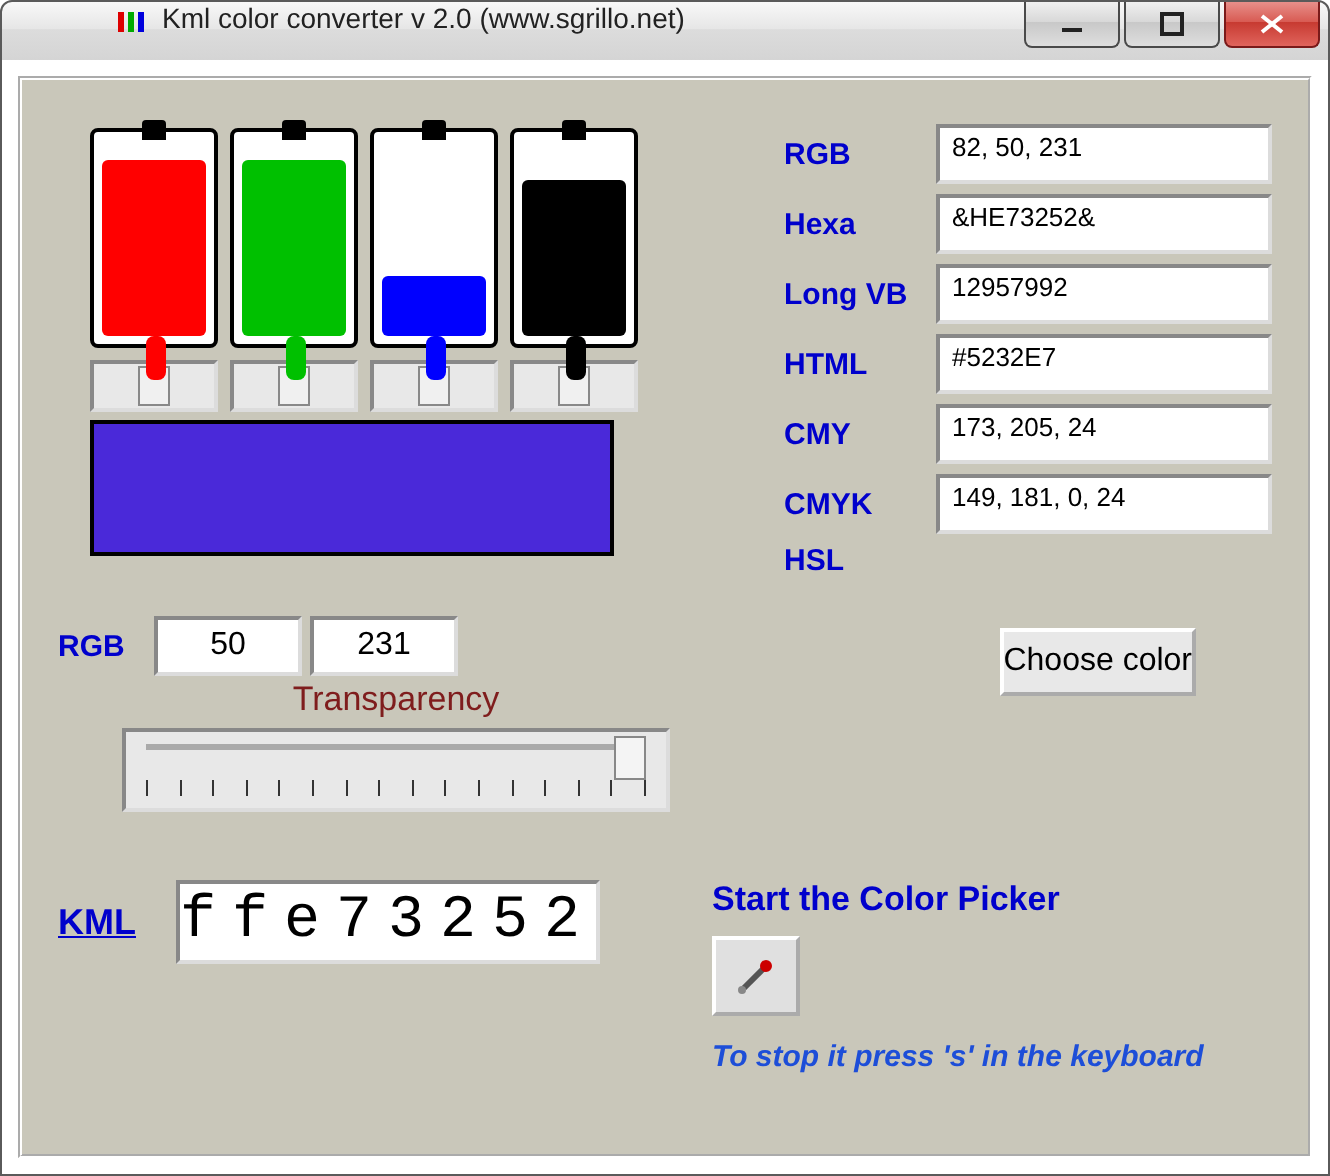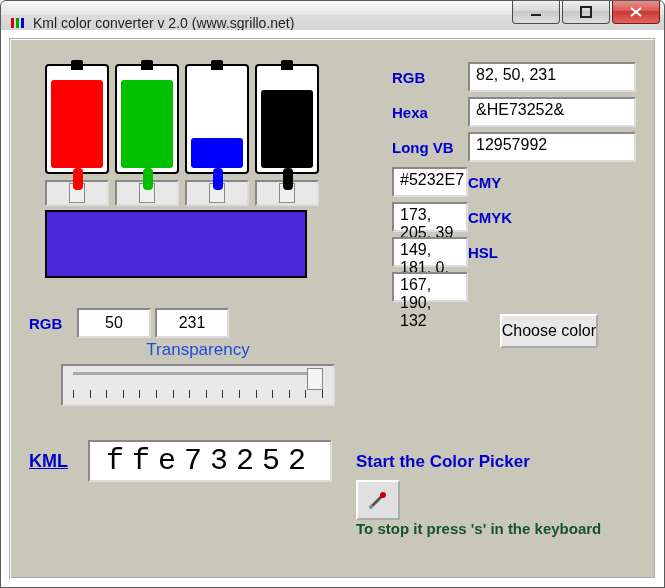--- a/index.html
+++ b/index.html
@@ -2,21 +2,21 @@
 <html><head>
 <meta charset="utf-8">
 <style>
   html,body{margin:0;padding:0;font-family:"Segoe UI",Tahoma,sans-serif;background:#fff;}
   .window{width:665px;height:588px;position:relative;background:#fff;}
   
   .titlebar{
     height:30px;
     background:linear-gradient(to bottom,#f8f8f8 0%,#e6e6e6 45%,#dcdcdc 46%,#d4d4d4 100%);
     border:1px solid #5a5a5a;border-top-left-radius:6px;border-top-right-radius:6px;
-    display:flex;align-items:flex-end;position:relative;
+    display:flex;align-items:flex-start;position:relative;padding-left:48px;
   }
   .titlebar .icon{width:18px;height:18px;margin:0 6px 0 8px;display:flex;align-items:center;justify-content:center;}
   .titlebar .title{font-size:14px;color:#222;}
   .win-controls{position:absolute;right:4px;top:0;display:flex;gap:2px;}
   .win-btn{
     width:46px;height:22px;border:1px solid #4a4a4a;border-top:none;
     border-bottom-left-radius:4px;border-bottom-right-radius:4px;
     background:linear-gradient(to bottom,#f0f0f0 0%,#d8d8d8 45%,#c8c8c8 46%,#dedede 100%);
     display:flex;align-items:center;justify-content:center;cursor:default;
   }
@@ -31,21 +31,21 @@
     border:1px solid #5a5a5a;border-top:none;background:#fff;padding:8px;
   }
   .panel{
     width:100%;height:100%;background:#C9C7BA;border:2px groove #fff;padding:14px 18px;
     box-sizing:border-box;position:relative;
   }
   
   .fields{position:absolute;right:18px;top:22px;display:grid;grid-template-columns:76px 168px;row-gap:5px;}
   .fields .lab{color:#0000cc;font-weight:bold;font-size:15px;display:flex;align-items:center;}
   .fields .val{
-    background:#fff;border:2px inset #dcdcdc;font-size:16px;padding:2px 6px;height:22px;
+    background:#fff;border:2px inset #dcdcdc;font-size:13px;padding:2px 6px;height:22px;
     font-family:Tahoma,sans-serif;color:#000;
   }
   .choose{
     position:absolute;right:56px;top:274px;background:#e8e8e8;
     border:2px outset #fff;padding:6px 0;font-size:16px;cursor:default;
   }
   
   .bottles{position:absolute;left:34px;top:24px;width:274px;}
   .bottles-row{display:flex;gap:6px;}
   .btl{width:60px;height:106px;background:#fff;border:2px solid #000;border-radius:4px;position:relative;}
@@ -55,38 +55,38 @@
   .sliders-row{display:flex;gap:6px;margin-top:6px;}
   .mini-slider{width:60px;height:22px;border:2px inset #dcdcdc;background:#e8e8e8;display:flex;align-items:center;justify-content:center;}
   .mini-slider .thumb{width:14px;height:18px;background:#f0f0f0;border:1px solid #888;}
   .mix-preview{margin-top:4px;height:64px;width:258px;border:2px solid #000;}
   
   .rgb-row{position:absolute;left:18px;top:268px;display:flex;align-items:center;gap:4px;}
   .rgb-row .lab{color:#0000cc;font-weight:bold;font-size:15px;width:44px;}
   .rgb-row .cell{width:70px;height:26px;border:2px inset #dcdcdc;background:#fff;text-align:center;font-size:16px;display:flex;align-items:center;justify-content:center;}
   
   .transp{position:absolute;left:50px;top:300px;width:274px;text-align:center;}
-  .transp .lab{color:#1d4ed8;font-size:17px;margin-bottom:4px;}
+  .transp .lab{color:#7f1d1d;font-size:17px;margin-bottom:4px;}
   .transp .track{height:42px;border:2px inset #dcdcdc;background:#e8e8e8;position:relative;padding:4px 8px;box-sizing:border-box;}
   .transp .bar{position:absolute;left:10px;right:10px;top:6px;height:3px;background:#aaa;}
   .transp .thumb{position:absolute;right:10px;top:2px;width:14px;height:20px;background:#f4f4f4;border:1px solid #888;}
   .transp .ticks{position:absolute;left:10px;right:10px;bottom:4px;height:10px;display:flex;justify-content:space-between;}
   .transp .ticks span{width:1px;height:8px;background:#333;}
   
   .kml-row{position:absolute;left:18px;top:400px;display:flex;align-items:center;gap:20px;}
   .kml-row .lab{color:#0000cc;font-weight:bold;font-size:18px;text-decoration:underline;}
   .kml-row .val{
     background:#fff;border:2px inset #dcdcdc;font-family:"Courier New",monospace;font-size:30px;
-    letter-spacing:8px;padding:2px 16px;
+    letter-spacing:8px;padding:2px 0;
   }
   
   .picker{position:absolute;right:18px;bottom:40px;text-align:left;width:280px;}
   .picker .start{color:#0000cc;font-weight:bold;font-size:17px;margin-bottom:8px;}
   .picker .btn{display:inline-flex;width:40px;height:36px;border:2px outset #fff;background:#e0e0e0;align-items:center;justify-content:center;}
-  .picker .stop{color:#14532d;font-weight:bold;font-size:15px;}
+  .picker .stop{color:#1d4ed8;font-weight:bold;font-size:15px;margin-top:12px;font-style:italic;}
 </style>
 </head>
 <body>
 
 <div class="window">
   <div class="titlebar">
     <span class="icon">
       <svg width="16" height="16">
           <rect x="1" y="4" width="3" height="10" fill="#d00"></rect>
           <rect x="6" y="4" width="3" height="10" fill="#0a0"></rect>
@@ -120,30 +120,30 @@
       <div class="fields">
         <div class="lab">RGB</div>
         <div class="val">82, 50, 231</div>
 
         <div class="lab">Hexa</div>
         <div class="val">&amp;HE73252&amp;</div>
 
         <div class="lab">Long VB</div>
         <div class="val">12957992</div>
 
+        <div class="lab">HTML</div>
         <div class="val">#5232E7</div>
 
         <div class="lab">CMY</div>
-        <div class="val">173, 205, 39</div>
+        <div class="val">173, 205, 24</div>
 
         <div class="lab">CMYK</div>
         <div class="val">149, 181, 0, 24</div>
 
         <div class="lab">HSL</div>
-        <div class="val">167, 190, 132</div>
       </div>
 
       <div class="choose">Choose color</div>
 
       <div class="bottles">
         <div class="bottles-row">
           <div class="btl">
             <div class="cap"></div>
             <div class="fill" style="height:88px;background:#ff0000;"></div>
             <div class="drip" style="background:#ff0000;"></div>

